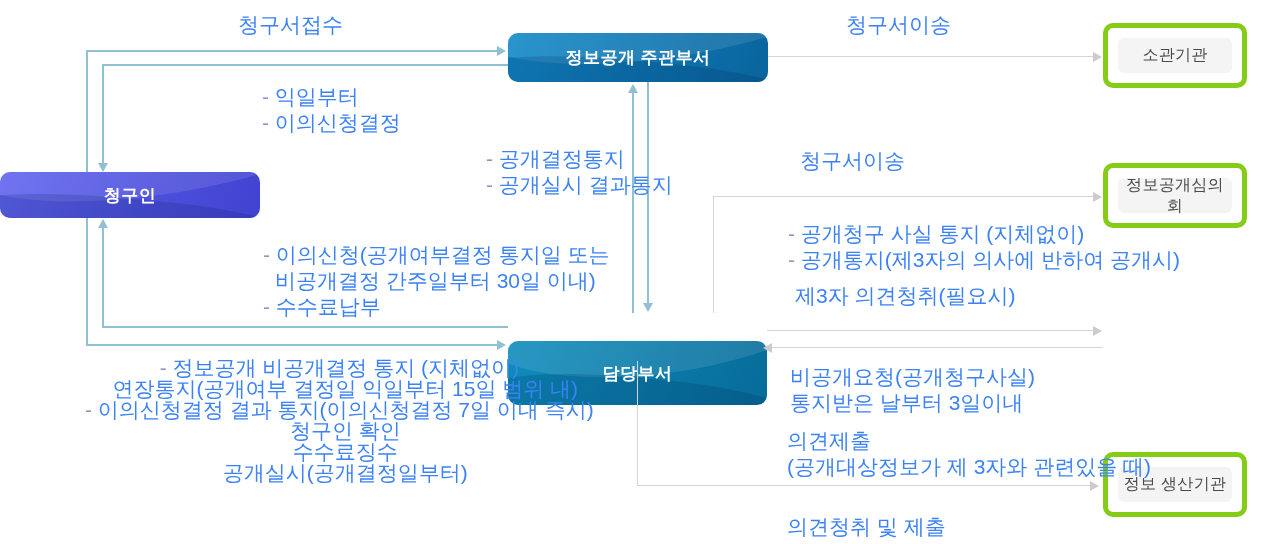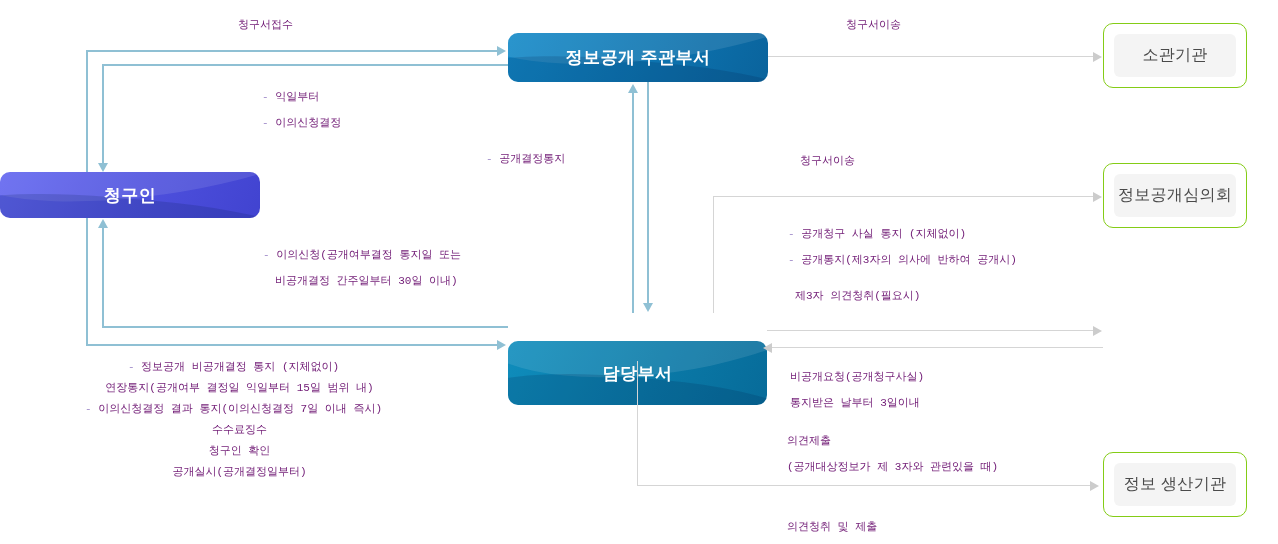--- a/index.html
+++ b/index.html
@@ -15,21 +15,21 @@
             border-radius:45%;background:rgba(0,25,70,0.16);transform:rotate(5deg);}
   .box-flow .ttl{position:relative;z-index:2;letter-spacing:0.5px;}
   #claimant{left:0px;top:172px;width:260px;height:46px;
             background:linear-gradient(115deg,#6165f0 0%,#4d50dd 55%,#4143d0 100%);}
   #lead-dept{left:508px;top:33px;width:260px;height:49px;
             background:linear-gradient(115deg,#1289c8 0%,#0d74b0 55%,#0a639c 100%);}
   #charge-dept{left:508px;top:313px;width:259px;height:64px;
             background:linear-gradient(115deg,#0f8dbc 0%,#0a7aa8 55%,#076b99 100%);margin-top:28px;}
 
   
-  .agency{position:absolute;left:1103px;width:144px;background:#fff;border:1px solid #84cc16;
+  .agency{position:absolute;left:1103px;width:144px;background:#fff;border:5px solid #84cc16;
           border-radius:10px;box-sizing:border-box;}
   .agency-inner{position:absolute;left:10px;right:10px;top:10px;bottom:10px;background:#f4f4f4;
           border-radius:6px;display:flex;align-items:center;justify-content:center;
           font-size:16px;color:#4a4a4a;font-weight:500;letter-spacing:0.3px;}
   #agency-competent{top:23px;height:65px;}
   #agency-committee{top:163px;height:65px;text-align:center;}
   #agency-thirdparty{top:303px;height:65px;}
   #agency-producer{top:452px;height:65px;}
 
   
@@ -39,21 +39,21 @@
 
   
   .ah{position:absolute;width:0;height:0;}
   .ah.r{border-top:5px solid transparent;border-bottom:5px solid transparent;border-left:9px solid #8fc0d4;}
   .ah.l{border-top:5px solid transparent;border-bottom:5px solid transparent;border-right:9px solid #cccccc;}
   .ah.u{border-left:5px solid transparent;border-right:5px solid transparent;border-bottom:9px solid #8fc0d4;}
   .ah.d{border-left:5px solid transparent;border-right:5px solid transparent;border-top:9px solid #8fc0d4;}
   .ah.gr{border-left-color:#cccccc;}
 
   
-  .lbl{position:absolute;font-size:11px;color:#701a75;line-height:26px;white-space:nowrap;font-family:Liberation Mono, monospace;}
+  .lbl{position:absolute;font-size:21px;color:#3b82f6;line-height:26px;white-space:nowrap;}
   .lbl.tight{line-height:21px;}
   .dash-line::first-letter{color:#a08bc9;}
   .indent{padding-left:12px;}
 </style>
 </head>
 <body>
 
 <div class="stage">
 
   <div class="box-flow" id="claimant">
@@ -118,42 +118,44 @@
 
   <div class="lbl" style="left:846px;top:12px;">청구서이송</div>
 
   <div class="lbl" style="left:262px;top:84px;">
     <div class="dash-line">- 익일부터</div>
     <div class="dash-line">- 이의신청결정</div>
   </div>
 
   <div class="lbl" style="left:486px;top:146px;">
     <div class="dash-line">- 공개결정통지</div>
+    <div class="dash-line">- 공개실시 결과통지</div>
   </div>
 
   <div class="lbl" style="left:800px;top:148px;">청구서이송</div>
 
   <div class="lbl" style="left:788px;top:221px;">
     <div class="dash-line">- 공개청구 사실 통지 (지체없이)</div>
     <div class="dash-line">- 공개통지(제3자의 의사에 반하여 공개시)</div>
   </div>
 
   <div class="lbl" style="left:795px;top:283px;">제3자 의견청취(필요시)</div>
 
   <div class="lbl" style="left:263px;top:242px;">
     <div class="dash-line">- 이의신청(공개여부결정 통지일 또는</div>
     <div class="indent">비공개결정 간주일부터 30일 이내)</div>
+    <div class="dash-line">- 수수료납부</div>
   </div>
 
   <div class="lbl tight" style="left:85px;top:357px;text-align:center;">
     <div class="dash-line">- 정보공개 비공개결정 통지 (지체없이)</div>
     <div class="indent">연장통지(공개여부 결정일 익일부터 15일 범위 내)</div>
     <div class="dash-line">- 이의신청결정 결과 통지(이의신청결정 7일 이내 즉시)</div>
+    <div class="indent">청구인 확인</div>
     <div class="indent">수수료징수</div>
-    <div class="indent">청구인 확인</div>
     <div class="indent">공개실시(공개결정일부터)</div>
   </div>
 
   <div class="lbl" style="left:790px;top:364px;">
     <div>비공개요청(공개청구사실)</div>
     <div>통지받은 날부터 3일이내</div>
   </div>
 
   <div class="lbl" style="left:787px;top:428px;">
     <div>의견제출</div>

